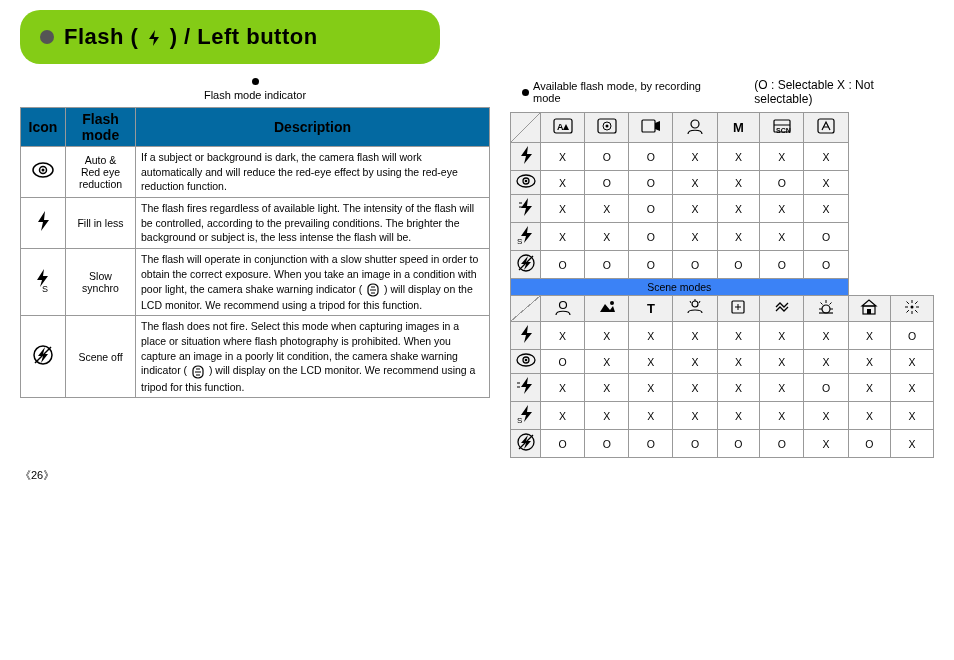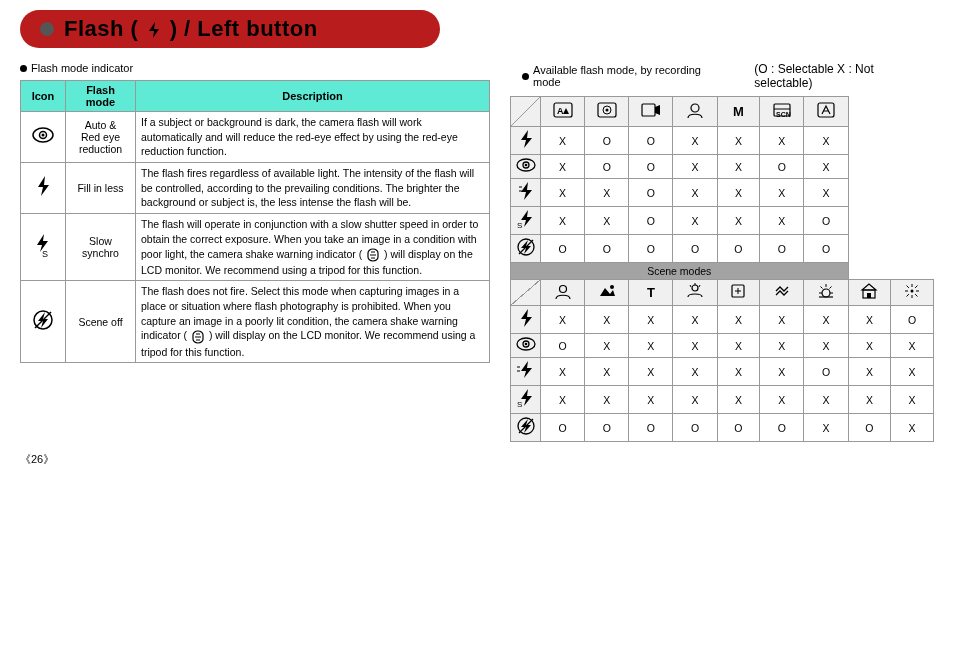--- a/index.html
+++ b/index.html
@@ -10,23 +10,23 @@
       color: #000;
       width: 954px;
       min-height: 660px;
       padding: 10px 20px 20px 20px;
     }
 
     
     .header {
       display: flex;
       align-items: center;
-      background: #b91c1c;
+      background: #84cc16;
       border-radius: 20px;
-      padding: 6px 20px;
+      padding: 14px 20px;
       margin-bottom: 14px;
       width: 420px;
     }
     .header-bullet {
       width: 14px;
       height: 14px;
       border-radius: 50%;
       background: #555;
       margin-right: 10px;
       flex-shrink: 0;
@@ -47,20 +47,21 @@
       width: 470px;
       flex-shrink: 0;
     }
 
     .section-label {
       font-size: 11px;
       margin-bottom: 6px;
       display: flex;
       align-items: center;
       gap: 4px;
+      flex-direction: column;
     }
     .bullet-dot {
       width: 7px;
       height: 7px;
       border-radius: 50%;
       background: #000;
       display: inline-block;
       flex-shrink: 0;
     }
 
@@ -70,24 +71,24 @@
       width: 100%;
       border: 1px solid #999;
     }
     .main-table th, .main-table td {
       border: 1px solid #999;
       padding: 3px 5px;
       vertical-align: middle;
       font-size: 10.5px;
     }
     .main-table thead tr th {
-      background: #5eead4;
+      background: #0369a1;
       text-align: center;
       font-weight: bold;
-      font-size: 11px;
+      font-size: 14px;
     }
     .main-table .icon-cell {
       text-align: center;
       width: 45px;
       font-size: 16px;
     }
     .main-table .mode-cell {
       text-align: center;
       width: 70px;
       font-size: 10.5px;
@@ -131,21 +132,21 @@
     .mode-table thead th {
       background: #f0f0f0;
       font-size: 14px;
       padding: 3px 5px;
     }
     .mode-table .icon-col {
       background: #f0f0f0;
       font-size: 14px;
     }
     .scene-modes-row td {
-      background: #a3a3a3;
+      background: #3b82f6;
       font-size: 10.5px;
       font-weight: normal;
     }
     .mode-table .diag-cell {
       background: #f0f0f0;
       position: relative;
       overflow: hidden;
       padding: 0;
     }
     .diag-cell::before {

